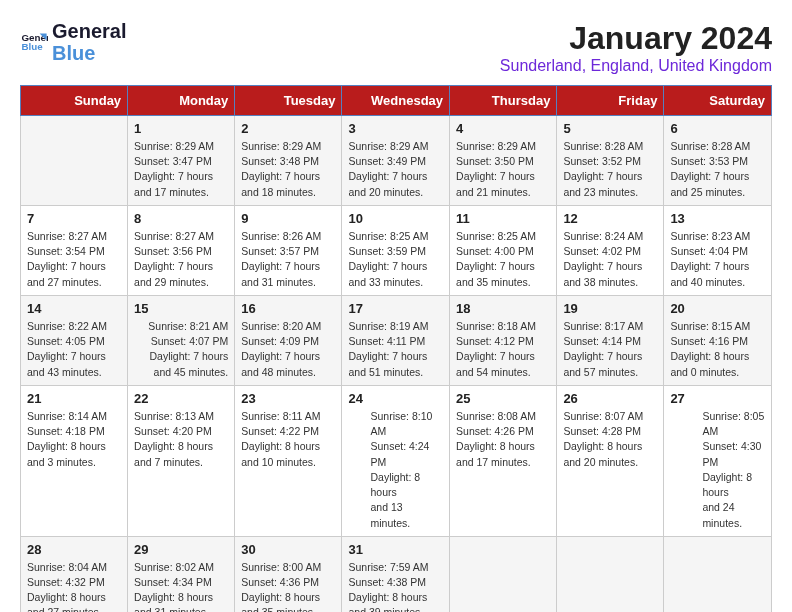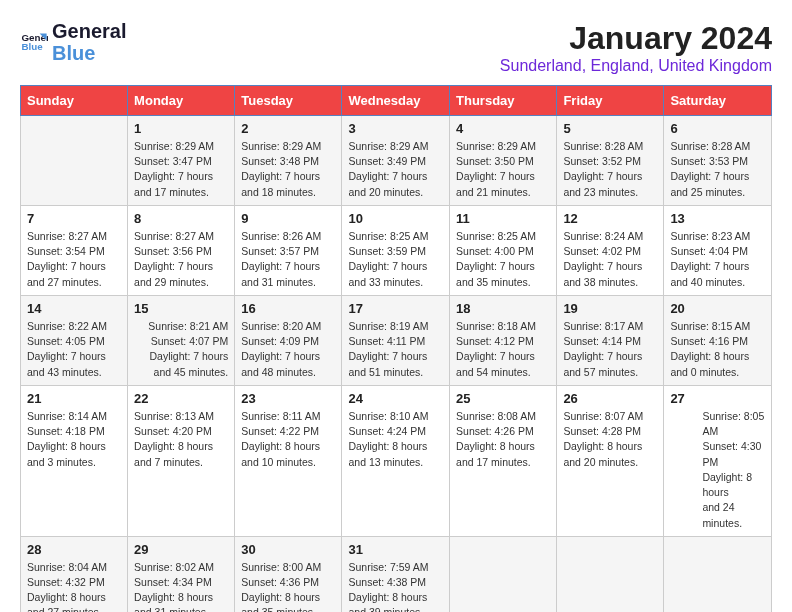--- a/index.html
+++ b/index.html
@@ -37,23 +37,23 @@
       font-size: 16px;
       color: #6d28d9;
       font-weight: normal;
     }
     table {
       width: 100%;
       border-collapse: collapse;
       font-size: 11px;
     }
     thead tr th {
-      background-color: #ef4444;
+      background-color: #b91c1c;
       color: #fff;
-      text-align: left;
+      text-align: right;
       padding: 7px 6px;
       font-size: 13px;
       font-weight: bold;
       border: 1px solid #5580c0;
     }
     tbody tr td {
       border: 1px solid #ccc;
       vertical-align: top;
       padding: 5px 6px;
       height: 90px;
@@ -278,21 +278,21 @@
         </td>
         <td>
           <div class="day-number">23</div>
           <div class="day-info" style="white-space: pre-line;">Sunrise: 8:11 AM
 Sunset: 4:22 PM
 Daylight: 8 hours
 and 10 minutes.</div>
         </td>
         <td>
           <div class="day-number">24</div>
-          <div class="day-info" style="white-space: pre-line;">Sunrise: 8:10 AM
+          <div class="day-info" style="white-space: pre-line; margin-left: 22px;">Sunrise: 8:10 AM
 Sunset: 4:24 PM
 Daylight: 8 hours
 and 13 minutes.</div>
         </td>
         <td>
           <div class="day-number">25</div>
           <div class="day-info" style="white-space: pre-line;">Sunrise: 8:08 AM
 Sunset: 4:26 PM
 Daylight: 8 hours
 and 17 minutes.</div>

